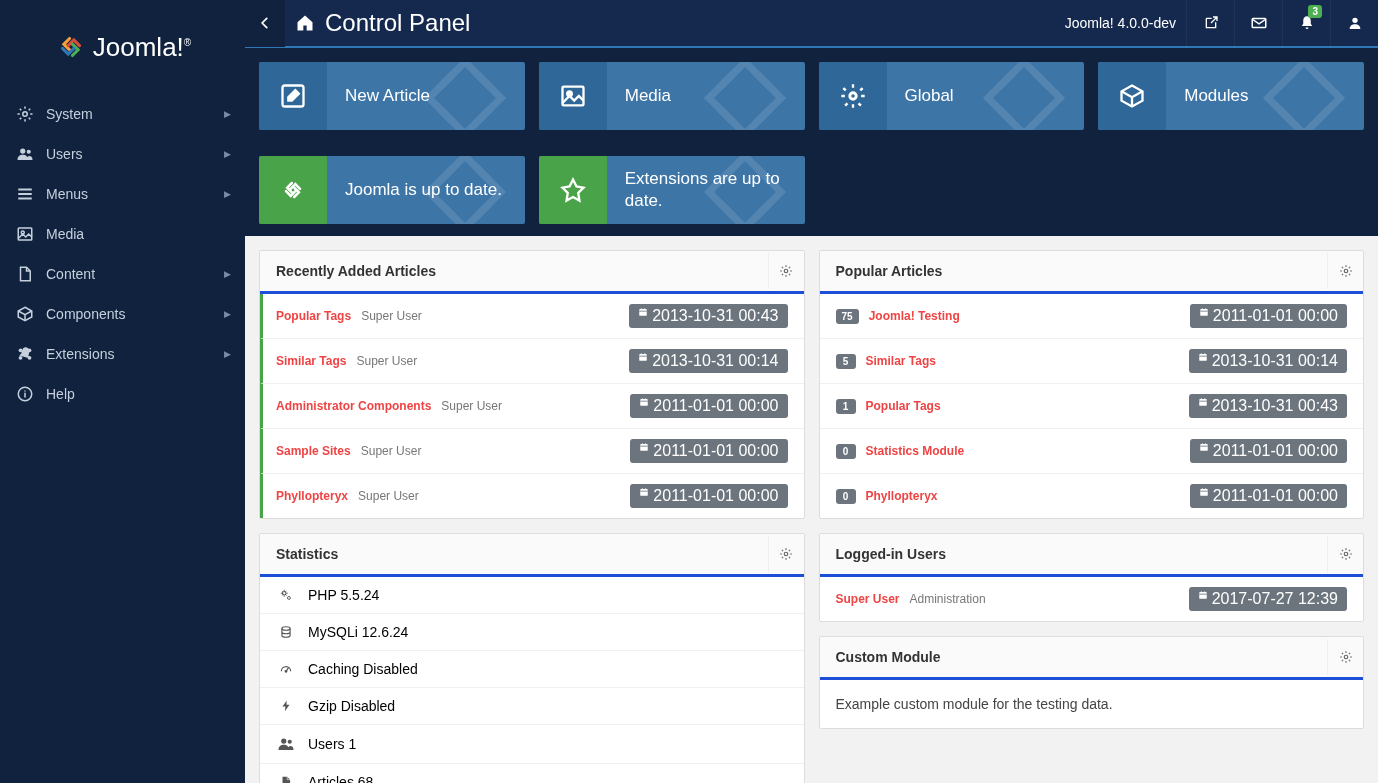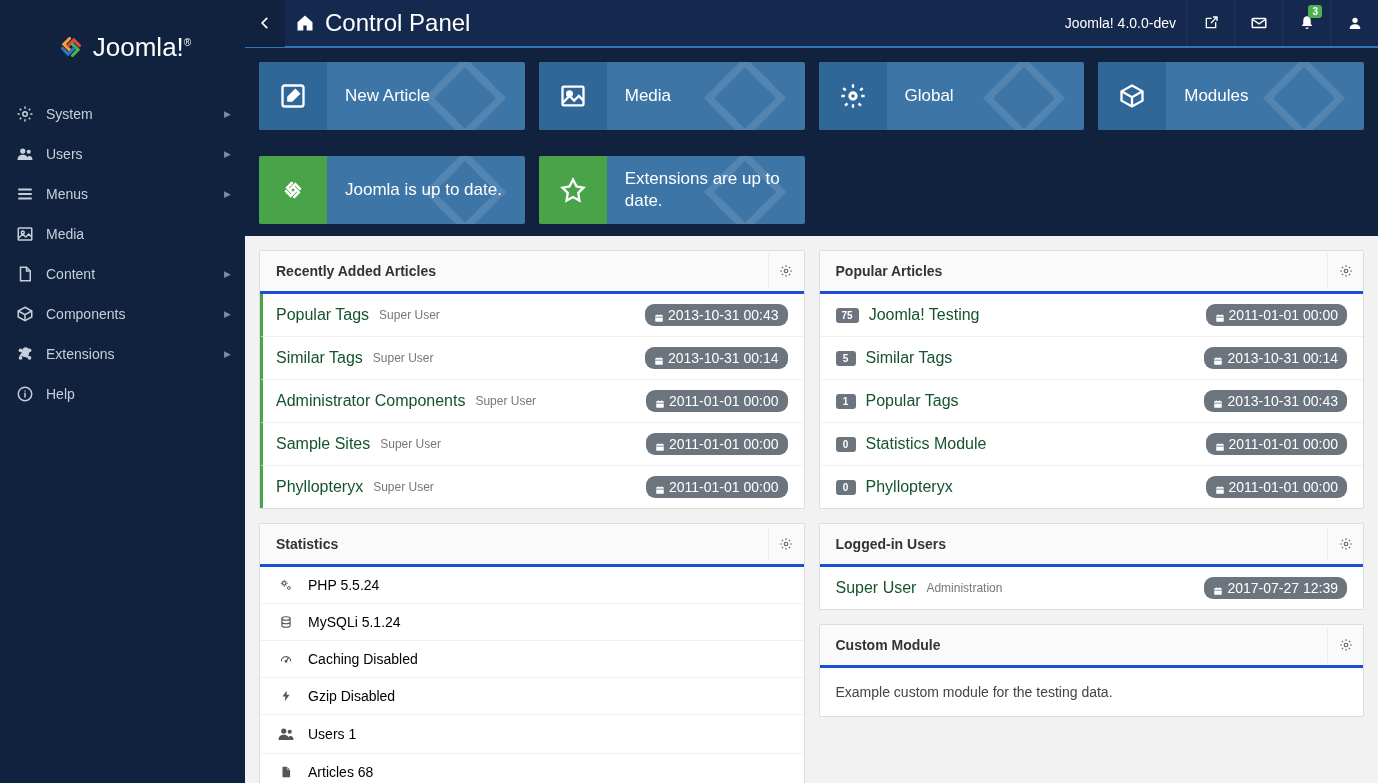--- a/index.html
+++ b/index.html
@@ -45,24 +45,24 @@
 .panel-row { display:flex; gap:14px; }
 .panel-col { flex:1; display:flex; flex-direction:column; gap:14px; }
 .panel { background:#fff; border:1px solid #ddd; border-radius:2px; }
 .panel-head { display:flex; align-items:center; padding:12px 16px; border-bottom:3px solid #1d4ed8; background:#fafafa; }
 .panel-title { flex:1; font-weight:bold; font-size:14px; }
 .panel-gear { width:36px; height:36px; margin:-12px -16px -12px 0; display:flex;align-items:center;justify-content:center; border-left:1px solid #eee; cursor:pointer; color:#666; }
 .panel-body { }
 .panel-item { display:flex; align-items:center; padding:10px 16px; border-bottom:1px solid #f0f0f0; }
 .panel-item:last-child { border-bottom:none; }
 .panel-item.accent { border-left:3px solid #49a349; padding-left:13px; }
-.pi-title { color:#14532d; font-weight:normal; font-size:16px; cursor:pointer; }
+.pi-title { color:#ef4444; font-weight:bold; font-size:12px; cursor:pointer; }
 .pi-sub { color:#777; font-size:12px; margin-left:10px; }
 .pi-spacer { flex:1; }
-.pi-date { background:#6c757d; color:#fff; font-size:14px; padding:3px 9px; border-radius:9px; display:flex; align-items:flex-end; gap:4px; }
+.pi-date { background:#6c757d; color:#fff; font-size:16px; padding:3px 9px; border-radius:3px; display:flex; align-items:flex-start; gap:4px; }
 .pi-count { background:#6c757d; color:#fff; font-size:10px; font-weight:bold; min-width:20px; padding:2px 6px; border-radius:3px; text-align:center; margin-right:10px; }
 .pi-icon { width:20px; margin-right:12px; color:#555; display:flex;align-items:center;justify-content:center; }
 .pi-text { color:#000000; font-size:14px; }
 .panel-custom-body { padding:16px; font-size:14px; color:#444; }
 
 .below-content { background:#f2f2f2; margin:0 -14px -14px -14px; padding:14px; }
 
 svg { display:block; }
 </style>
 </head>
@@ -419,21 +419,21 @@
                       </span>
     <span class="pi-text">PHP 5.5.24</span>
                     </div>
                     <div class="panel-item">
                       <span class="pi-icon">
                         <svg width="14" height="14" viewBox="0 0 24 24" fill="none" stroke="currentColor" stroke-width="2">
                           <ellipse cx="12" cy="6" rx="7" ry="3"></ellipse>
                           <path d="M5 6 V18 A7 3 0 0 0 19 18 V6 M5 12 A7 3 0 0 0 19 12"></path>
                         </svg>
                       </span>
-    <span class="pi-text">MySQLi 5.1.24</span>
+    <span class="pi-text">MySQLi 12.6.24</span>
                     </div>
                     <div class="panel-item">
                       <span class="pi-icon">
                         <svg width="14" height="14" viewBox="0 0 24 24" fill="none" stroke="currentColor" stroke-width="2">
                           <path d="M4 16 A8 8 0 0 1 20 16"></path>
                           <path d="M12 16 L16 10" stroke-linecap="round"></path>
                           <circle cx="12" cy="16" r="1.5" fill="currentColor"></circle>
                         </svg>
                       </span>
     <span class="pi-text">Caching Disabled</span>

